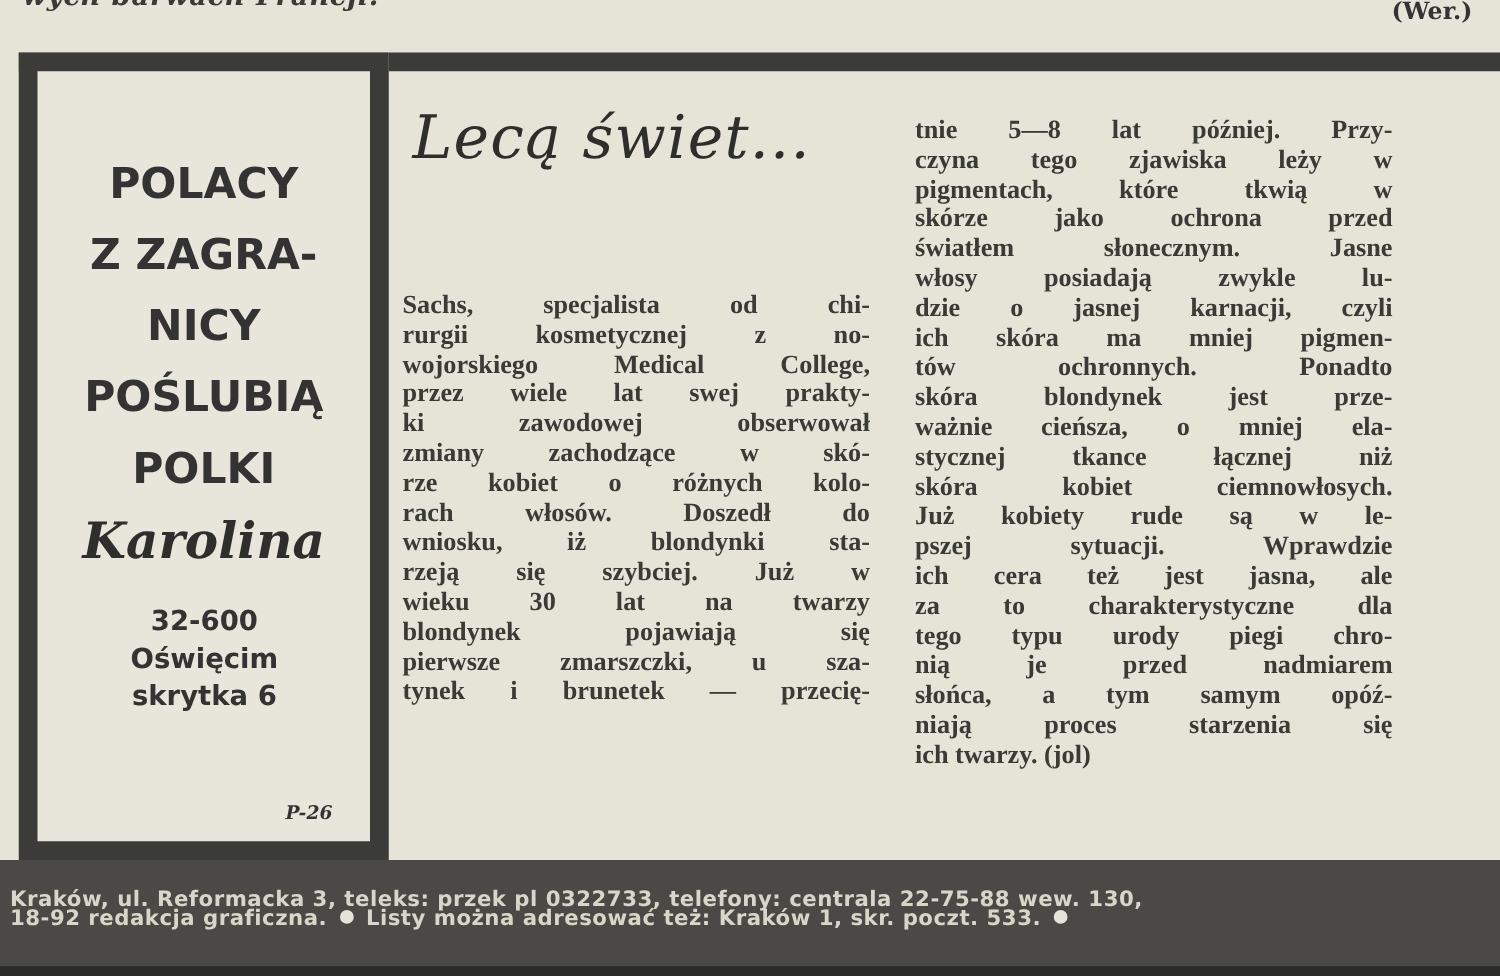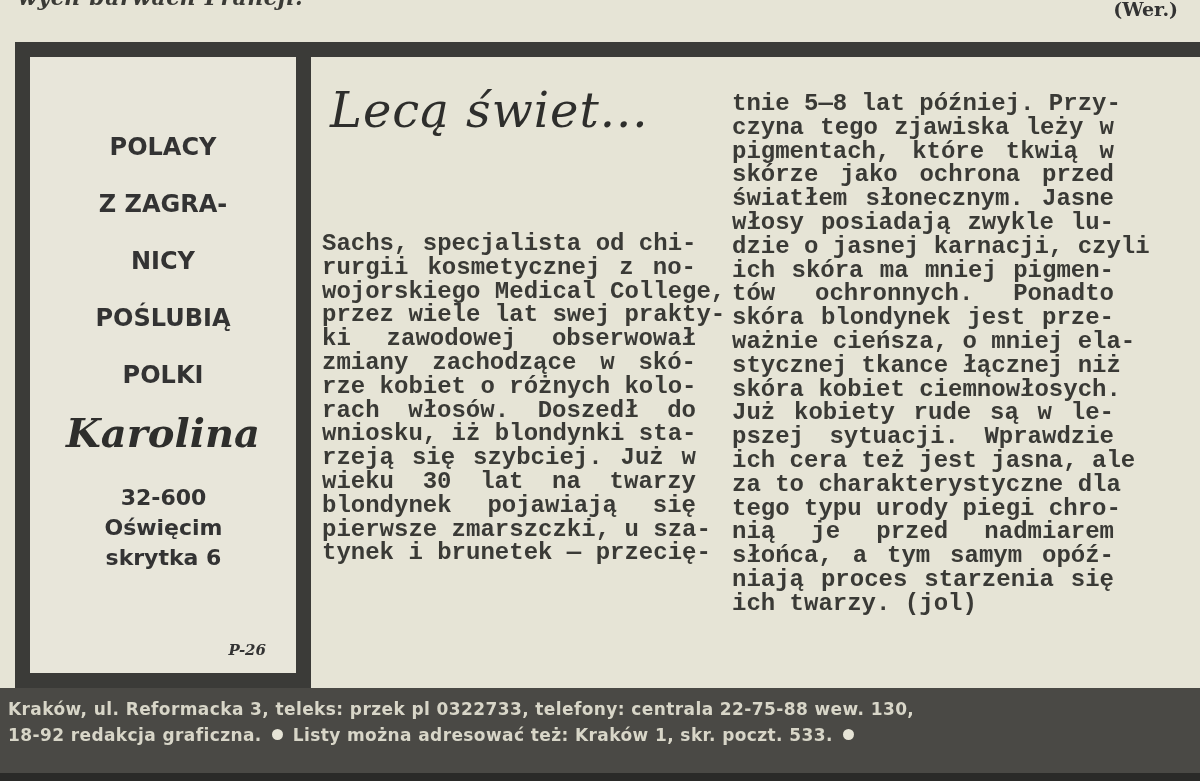--- a/index.html
+++ b/index.html
@@ -22,55 +22,55 @@
     position: absolute; left: 15px; top: 42px; width: 1185px; height: 15px;
     background: #3b3b38;
   }
   .ad-box {
     position: absolute; left: 15px; top: 42px; width: 266px; height: 616px;
     border: 15px solid #3b3b38; border-top-width: 15px;
     background: #e8e6da;
     text-align: center;
     font-family: "DejaVu Sans", sans-serif; font-weight: bold; color: #333;
   }
-  .ad-head { position: absolute; left: 0; right: 0; top: 62px; font-size: 24px; line-height: 57px; }
+  .ad-head { position: absolute; left: 0; right: 0; top: 62px; font-size: 34px; line-height: 57px; }
   .ad-brand {
     position: absolute; left: 0; right: 0; top: 352px;
     font-family: "DejaVu Serif", serif; font-style: italic; font-weight: bold;
     font-size: 40px; color: #2e2e2c;
   }
   .ad-address { position: absolute; left: 1px; right: 0; top: 426px; font-size: 22px; line-height: 30px; }
   .ad-code {
     position: absolute; right: 30px; bottom: 14px;
     font-family: "DejaVu Serif", serif; font-style: italic; font-weight: bold; font-size: 15px;
   }
   .article-title {
     position: absolute; left: 330px; top: 82px;
     font-family: "DejaVu Serif", serif; font-style: italic;
     font-size: 48px; color: #2e2e2c; letter-spacing: 1px;
   }
   .col {
     position: absolute;
-    font-family: Liberation Mono, monospace; font-weight: bold;
-    font-size: 24px; line-height: 23.8px; color: #3a3a36;
+    font-family: Liberation Serif, serif; font-weight: bold;
+    font-size: 21px; line-height: 23.8px; color: #3a3a36;
     text-align: justify;
   }
   .col .line { display: block; text-align-last: justify; white-space: nowrap; }
   .col .line.last { text-align-last: left; }
   .col1 { left: 322px; top: 232px; width: 374px; }
   .col2 { left: 732px; top: 92px; width: 382px; }
   .lead { font-weight: 900; color: #2a2a28; letter-spacing: 0.5px; }
   .footer {
     position: absolute; left: 0; top: 688px; width: 1200px; height: 93px;
     background: #4a4945;
     font-family: "DejaVu Sans", sans-serif; font-weight: bold;
     color: #d8d6c8; font-size: 17px; line-height: 22px; letter-spacing: 0.4px;
   }
   .footer .fl { position: absolute; left: 8px; white-space: nowrap; }
-  .footer .fl1 { top: 10px; text-align: right; }
+  .footer .fl1 { top: 21px; text-align: right; }
   .footer .fl2 { top: 36px; }
   .dot { display: inline-block; width: 11px; height: 11px; border-radius: 50%; background: #e6e4d6; margin: 0 10px; vertical-align: 1px; }
   .footer-bottom { position: absolute; left: 0; bottom: 0; width: 1200px; height: 8px; background: #2a2a28; }
 </style>
 </head>
 <body>
 
 <div class="top-line">wych barwach Francji.</div>
 <div class="top-sig">(Wer.)</div>
 <div class="top-rule"></div>

